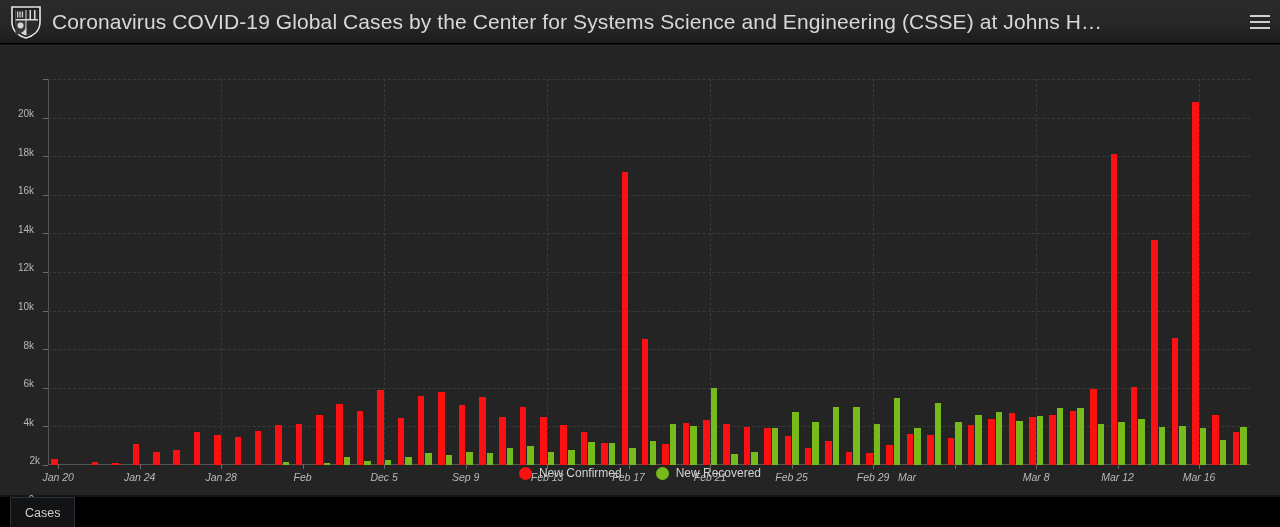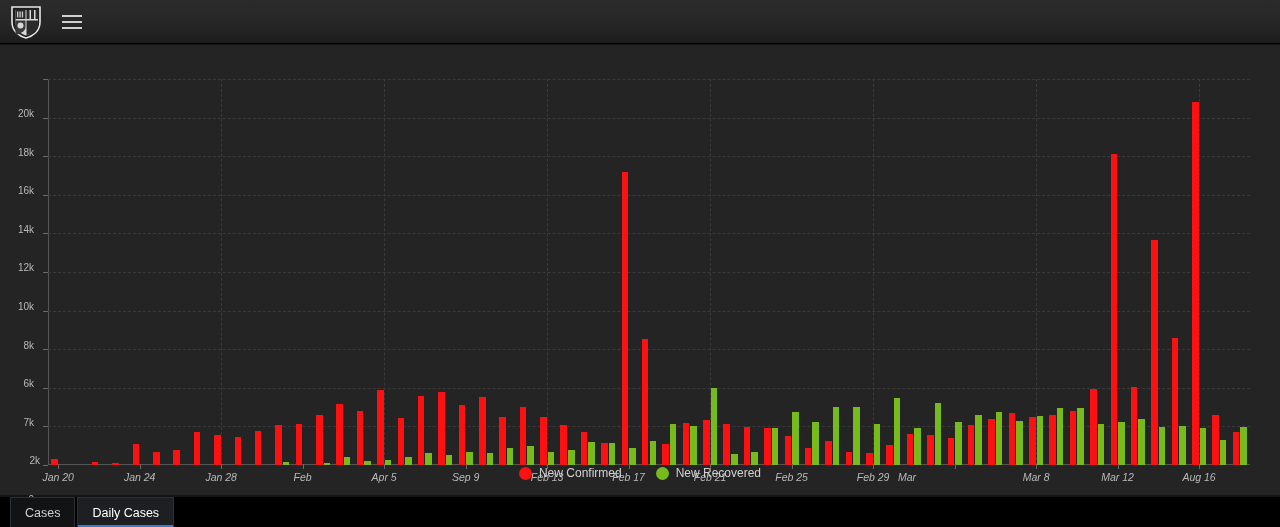--- a/index.html
+++ b/index.html
@@ -108,32 +108,33 @@
       <rect x="9.4" y="6.5" width="1.3" height="6" fill="#cfcfcf"></rect>
       <rect x="11.8" y="6.5" width="1.3" height="6" fill="#cfcfcf"></rect>
       <rect x="16.5" y="5" width="3" height="9" fill="#2a2a2a"></rect>
       <rect x="21" y="5" width="3" height="9" fill="#2a2a2a"></rect>
       <rect x="25.5" y="5" width="2.5" height="9" fill="#2a2a2a"></rect>
       <path d="M5.5 15.5 H15.5 V22 C15.5 26 11 28.5 5.5 30 Z" fill="#3a3a3a"></path>
       <path d="M16.5 15.5 H28 V22 C28 25 22.5 28.5 16.5 30.3 Z" fill="#2a2a2a"></path>
       <circle cx="10.5" cy="20.5" r="3" fill="#d8d8d8"></circle>
     </svg>
   </div>
+  <div id="title">Coronavirus COVID-19 Global Cases by the Center for Systems Science and Engineering (CSSE) at Johns H…</div>
   <div id="menu-btn">
     <i></i>
       <i></i>
       <i></i>
   </div>
 </div>
 
 <div id="chart-panel">
   <div id="ylabels">
       <div class="ytick" style="top: 420px; right: 10px;">0</div>
       <div class="ytick" style="top: 381.4px; right: 4px;">2k</div>
-      <div class="ytick" style="top: 342.8px; right: 10px;">7k</div>
+      <div class="ytick" style="top: 342.8px; right: 10px;">4k</div>
       <div class="ytick" style="top: 304.2px; right: 10px;">6k</div>
       <div class="ytick" style="top: 265.6px; right: 10px;">8k</div>
       <div class="ytick" style="top: 227px; right: 10px;">10k</div>
       <div class="ytick" style="top: 188.4px; right: 10px;">12k</div>
       <div class="ytick" style="top: 149.8px; right: 10px;">14k</div>
       <div class="ytick" style="top: 111.2px; right: 10px;">16k</div>
       <div class="ytick" style="top: 72.6px; right: 10px;">18k</div>
       <div class="ytick" style="top: 34px; right: 10px;">20k</div>
     </div>
   <div id="plot">
@@ -264,41 +265,41 @@
     </div>
   <div id="xlabels">
       <div class="xtick" style="left: 10.1864px;">Jan 20</div>
       <div class="xtickmark" style="left: 10.1864px;"></div>
       <div class="xtick" style="left: 91.678px;">Jan 24</div>
       <div class="xtickmark" style="left: 91.678px;"></div>
       <div class="xtick" style="left: 173.169px;">Jan 28</div>
       <div class="xtickmark" style="left: 173.169px;"></div>
       <div class="xtick" style="left: 254.661px;">Feb</div>
       <div class="xtickmark" style="left: 254.661px;"></div>
-      <div class="xtick" style="left: 336.153px;">Apr 5</div>
+      <div class="xtick" style="left: 336.153px;">Dec 5</div>
       <div class="xtickmark" style="left: 336.153px;"></div>
       <div class="xtick" style="left: 417.644px;">Sep 9</div>
       <div class="xtickmark" style="left: 417.644px;"></div>
       <div class="xtick" style="left: 499.136px;">Feb 13</div>
       <div class="xtickmark" style="left: 499.136px;"></div>
       <div class="xtick" style="left: 580.627px;">Feb 17</div>
       <div class="xtickmark" style="left: 580.627px;"></div>
       <div class="xtick" style="left: 662.119px;">Feb 21</div>
       <div class="xtickmark" style="left: 662.119px;"></div>
       <div class="xtick" style="left: 743.61px;">Feb 25</div>
       <div class="xtickmark" style="left: 743.61px;"></div>
       <div class="xtick" style="left: 825.102px;">Feb 29</div>
       <div class="xtickmark" style="left: 825.102px;"></div>
       <div class="xtick" style="left: 859px; text-align: center;">Mar</div>
       <div class="xtickmark" style="left: 906.593px;"></div>
       <div class="xtick" style="left: 988.085px;">Mar 8</div>
       <div class="xtickmark" style="left: 988.085px;"></div>
       <div class="xtick" style="left: 1069.58px;">Mar 12</div>
       <div class="xtickmark" style="left: 1069.58px;"></div>
-      <div class="xtick" style="left: 1151.07px;">Aug 16</div>
+      <div class="xtick" style="left: 1151.07px;">Mar 16</div>
       <div class="xtickmark" style="left: 1151.07px;"></div>
     </div>
 <div class="ytickmark" style="top: 420px; left: 43px;"></div>
     <div class="ytickmark" style="top: 381.4px; left: 43px;"></div>
     <div class="ytickmark" style="top: 342.8px; left: 43px;"></div>
     <div class="ytickmark" style="top: 304.2px; left: 43px;"></div>
     <div class="ytickmark" style="top: 265.6px; left: 43px;"></div>
     <div class="ytickmark" style="top: 227px; left: 43px;"></div>
     <div class="ytickmark" style="top: 188.4px; left: 43px;"></div>
     <div class="ytickmark" style="top: 149.8px; left: 43px;"></div>
@@ -314,15 +315,14 @@
     </div>
     <div class="legend-item">
       <span class="legend-dot" style="background: rgb(118, 187, 27);"></span>
       <span class="legend-label">New Recovered</span>
     </div>
   </div>
 
 <div id="tabbar">
   <div id="tabbar-inner">
       <div class="tab">Cases</div>
-      <div class="tab active">Daily Cases</div>
     </div>
 </div>
 
 </body></html>

